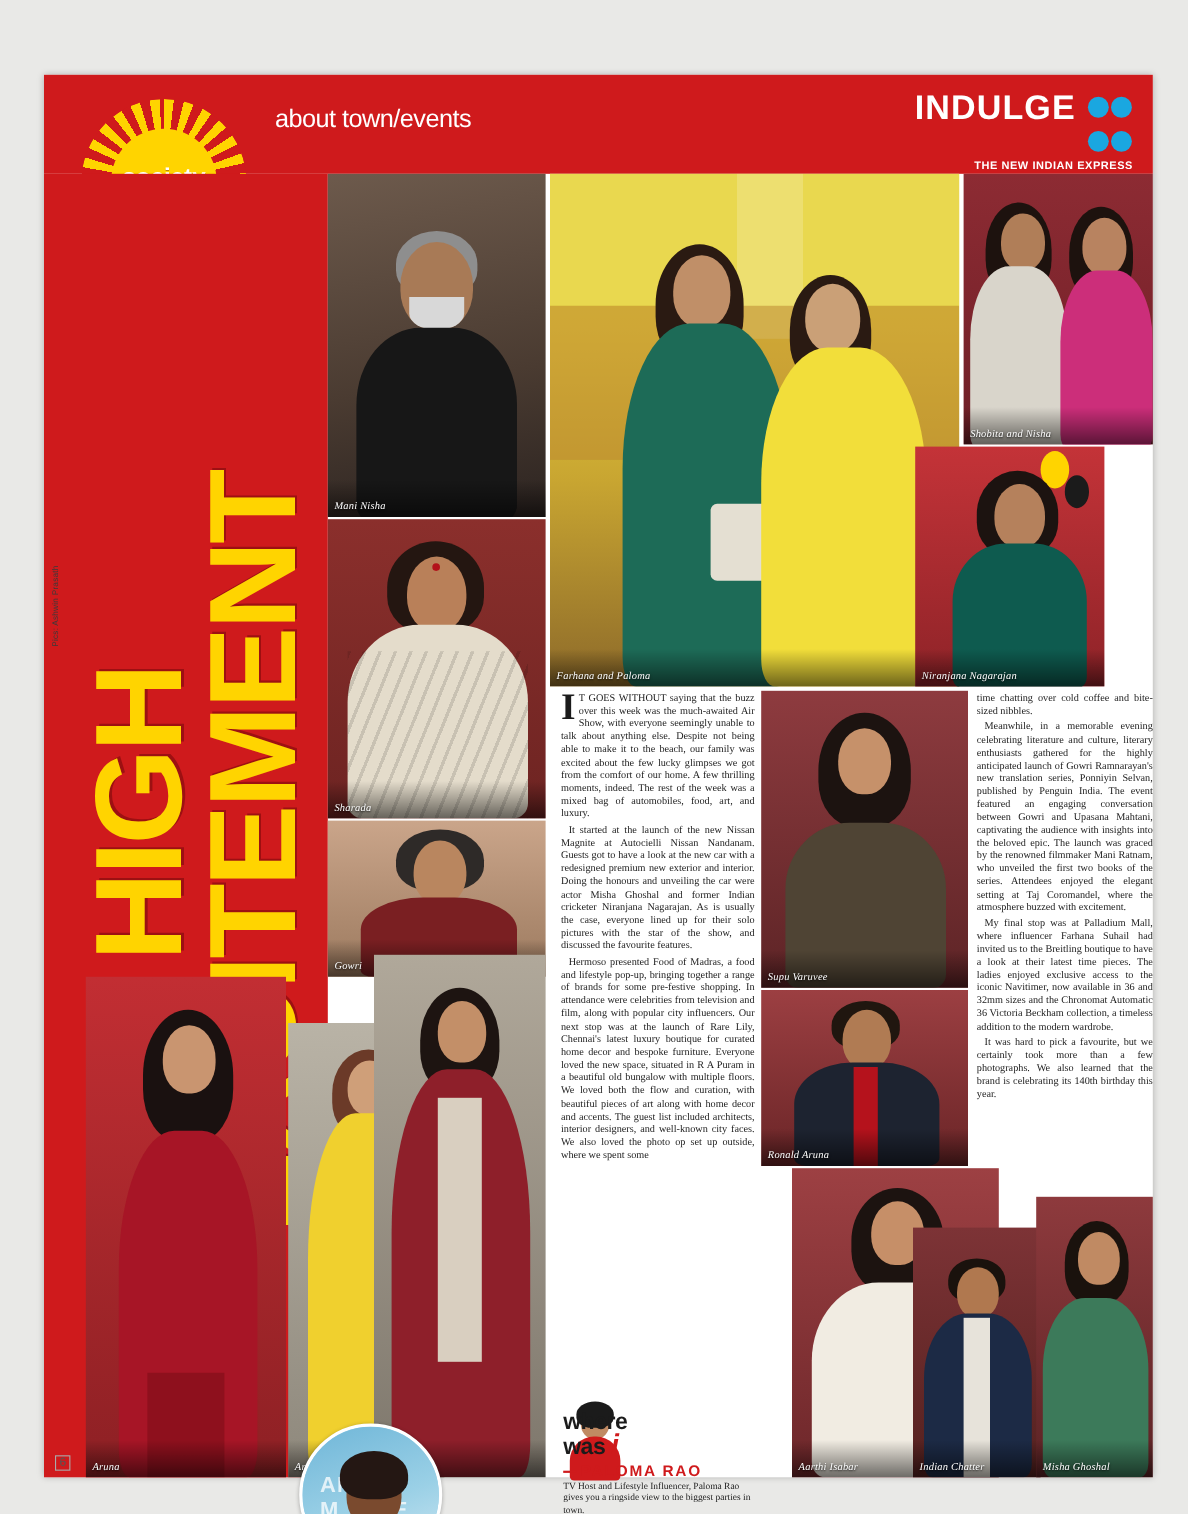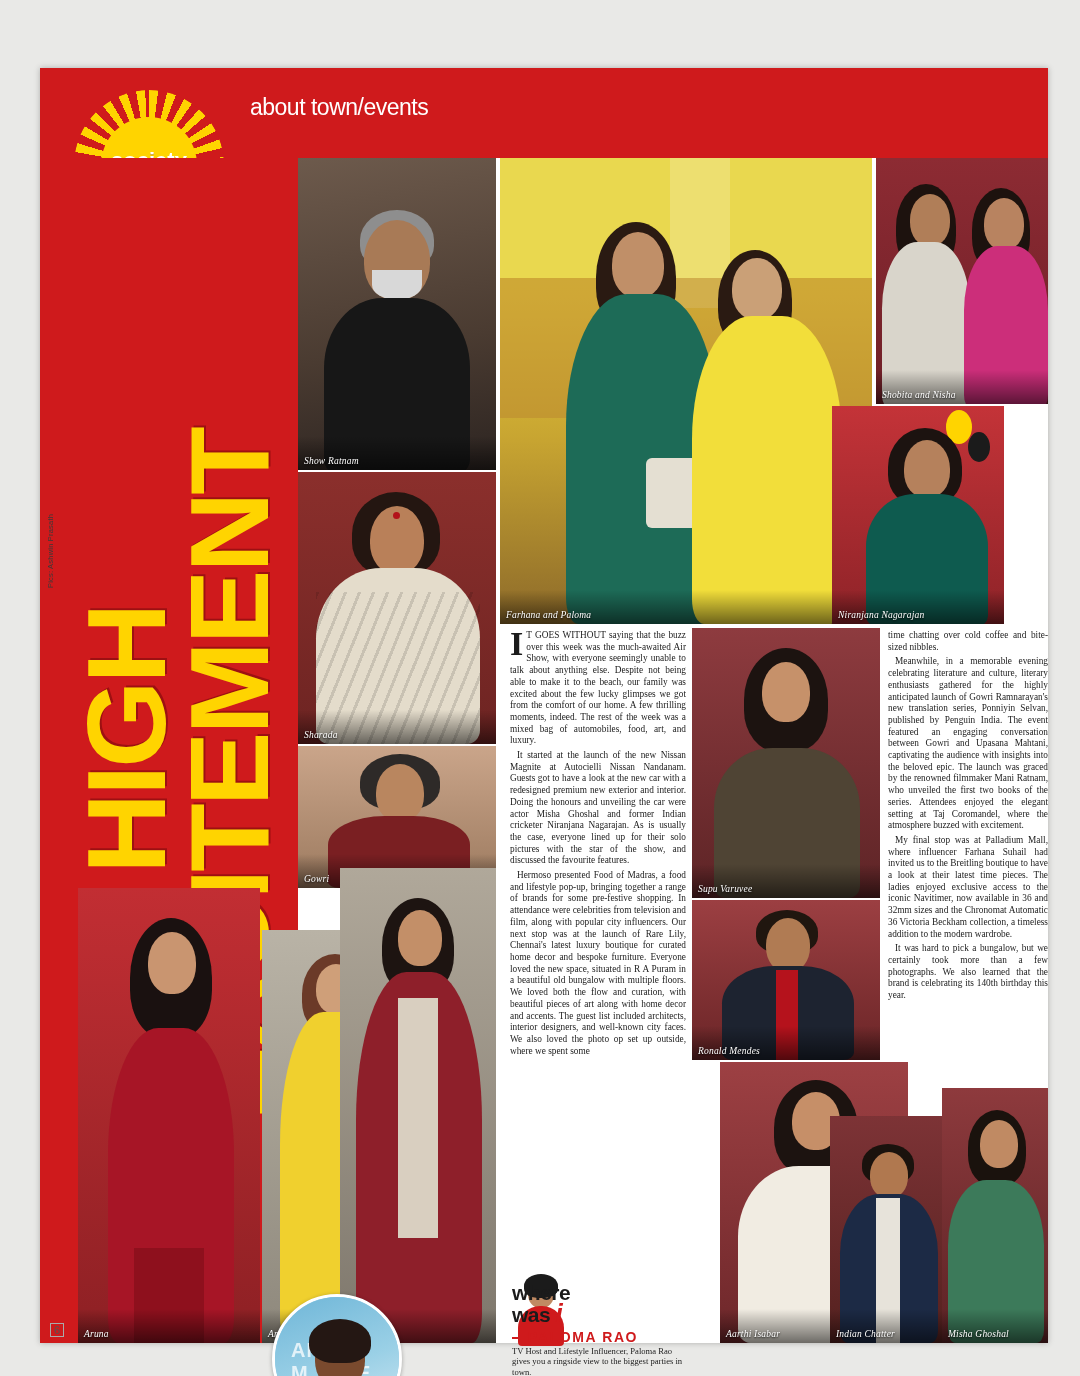--- a/index.html
+++ b/index.html
@@ -166,20 +166,27 @@
     font-size:20px; color:rgba(255,255,255,.75); letter-spacing:1px;
   }
 </style>
 </head>
 <body>
 
 <div class="page">
 
   <div class="masthead">
     <div class="about-town">about town/events</div>
+    <div class="indulge-wrap">
+      <div class="indulge">
+        <span>INDULGE</span><span class="dots"><i></i><i></i><i></i><i></i></span>
+      </div>
+      <div class="nie">THE NEW INDIAN EXPRESS</div>
+      <div class="dateline">FRIDAY, OCTOBER 11, 2024 | CHENNAI</div>
+    </div>
   </div>
 
   <div class="sun">
     <div class="rays"></div>
     <div class="core"></div>
     <div class="label">society</div>
   </div>
 
   <div class="leftband">
     <div class="headline">
@@ -191,21 +198,21 @@
   <div class="pagenum">6</div>
 
   <div class="ph" style="left:258px; top:90px; width:198px; height:312px; background:linear-gradient(170deg,#6d5a4c 0%,#4a3b31 60%,#2c2421 100%);">
     <div class="fig">
       <div class="hair" style="left:62px; top:52px; width:74px; height:60px; background:#8e8e8e;"></div>
       <div class="head" style="left:66px; top:62px; width:66px; height:80px; background:#a87a56;"></div>
       <div style="position:absolute; left:74px; top:112px; width:50px; height:30px; background:#d8d8d8; border-radius:0 0 50% 50%;"></div>
       <div class="torso" style="left:26px; top:140px; width:146px; height:175px; background:#171717;"></div>
     </div>
     <div class="shade"></div>
-    <div class="cap">Show Ratnam</div>
+    <div class="cap">Mani Nisha</div>
   </div>
 
   <div class="ph" style="left:460px; top:90px; width:372px; height:466px; background:linear-gradient(180deg,#e9d64b 0%,#e4c93c 30%,#c8a531 60%,#8d6a2a 100%);">
     <div class="fig">
       <div style="position:absolute; left:0; top:0; width:372px; height:120px; background:#e9d84f;"></div>
       <div style="position:absolute; left:170px; top:0; width:60px; height:150px; background:#f1e68d; opacity:.55;"></div>
       <div style="position:absolute; left:0; top:120px; width:372px; height:140px; background:#b9862f; opacity:.5;"></div>
 
       <div class="hair" style="left:96px; top:64px; width:80px; height:110px; background:#2a1a12;"></div>
       <div class="head" style="left:112px; top:74px; width:52px; height:66px; background:#c08f68;"></div>
@@ -312,21 +319,21 @@
   </div>
 
   <div class="ph" style="left:652px; top:832px; width:188px; height:160px; background:linear-gradient(180deg,#9c3f42 0%,#6a2527 100%);">
     <div class="fig">
       <div class="hair" style="left:64px; top:10px; width:62px; height:44px; background:#20160f;"></div>
       <div class="head" style="left:74px; top:18px; width:44px; height:54px; background:#b07b53;"></div>
       <div class="torso" style="left:30px; top:66px; width:132px; height:94px; background:#1d2330;"></div>
       <div style="position:absolute; left:84px; top:70px; width:22px; height:90px; background:#b5121c;"></div>
     </div>
     <div class="shade"></div>
-    <div class="cap">Ronald Mendes</div>
+    <div class="cap">Ronald Aruna</div>
   </div>
 
   <div class="ph" style="left:652px; top:994px; width:188px; height:281px; background:linear-gradient(180deg,#9d4043 0%,#6d272a 100%);margin-left:28px;">
     <div class="fig">
       <div class="hair" style="left:54px; top:18px; width:84px; height:96px; background:#1c1310;"></div>
       <div class="head" style="left:72px; top:30px; width:48px; height:58px; background:#c68f68;"></div>
       <div class="torso" style="left:18px; top:104px; width:152px; height:177px; background:#f1ece2;"></div>
     </div>
     <div class="shade"></div>
     <div class="cap">Aarthi Isabar</div>
@@ -356,21 +363,21 @@
   <div class="article" style="left:470px; top:562px; width:176px;">
     <p class="first dropcap">IT GOES WITHOUT saying that the buzz over this week was the much-awaited Air Show, with everyone seemingly unable to talk about anything else. Despite not being able to make it to the beach, our family was excited about the few lucky glimpses we got from the comfort of our home. A few thrilling moments, indeed. The rest of the week was a mixed bag of automobiles, food, art, and luxury.</p>
     <p>It started at the launch of the new Nissan Magnite at Autocielli Nissan Nandanam. Guests got to have a look at the new car with a redesigned premium new exterior and interior. Doing the honours and unveiling the car were actor Misha Ghoshal and former Indian cricketer Niranjana Nagarajan. As is usually the case, everyone lined up for their solo pictures with the star of the show, and discussed the favourite features.</p>
     <p>Hermoso presented Food of Madras, a food and lifestyle pop-up, bringing together a range of brands for some pre-festive shopping. In attendance were celebrities from television and film, along with popular city influencers. Our next stop was at the launch of Rare Lily, Chennai's latest luxury boutique for curated home decor and bespoke furniture. Everyone loved the new space, situated in R A Puram in a beautiful old bungalow with multiple floors. We loved both the flow and curation, with beautiful pieces of art along with home decor and accents. The guest list included architects, interior designers, and well-known city faces. We also loved the photo op set up outside, where we spent some</p>
   </div>
 
   <div class="article" style="left:848px; top:562px; width:160px;">
     <p class="first">time chatting over cold coffee and bite-sized nibbles.</p>
     <p>Meanwhile, in a memorable evening celebrating literature and culture, literary enthusiasts gathered for the highly anticipated launch of Gowri Ramnarayan's new translation series, Ponniyin Selvan, published by Penguin India. The event featured an engaging conversation between Gowri and Upasana Mahtani, captivating the audience with insights into the beloved epic. The launch was graced by the renowned filmmaker Mani Ratnam, who unveiled the first two books of the series. Attendees enjoyed the elegant setting at Taj Coromandel, where the atmosphere buzzed with excitement.</p>
     <p>My final stop was at Palladium Mall, where influencer Farhana Suhail had invited us to the Breitling boutique to have a look at their latest time pieces. The ladies enjoyed exclusive access to the iconic Navitimer, now available in 36 and 32mm sizes and the Chronomat Automatic 36 Victoria Beckham collection, a timeless addition to the modern wardrobe.</p>
-    <p>It was hard to pick a bungalow, but we certainly took more than a few photographs. We also learned that the brand is celebrating its 140th birthday this year.</p>
+    <p>It was hard to pick a favourite, but we certainly took more than a few photographs. We also learned that the brand is celebrating its 140th birthday this year.</p>
   </div>
 
   <div class="wwi-fig">
     <div style="position:absolute; left:16px; top:4px; width:26px; height:30px; border-radius:50% 50% 45% 45%; background:#c08a63;"></div>
     <div style="position:absolute; left:12px; top:0px; width:34px; height:24px; border-radius:50% 50% 40% 40%; background:#1b1b1b;"></div>
     <div style="position:absolute; left:6px; top:32px; width:46px; height:40px; border-radius:22px 22px 4px 4px; background:#cf1a1c;"></div>
   </div>
   <div class="wwi">
     <div class="where">where</div>
     <div class="was">

